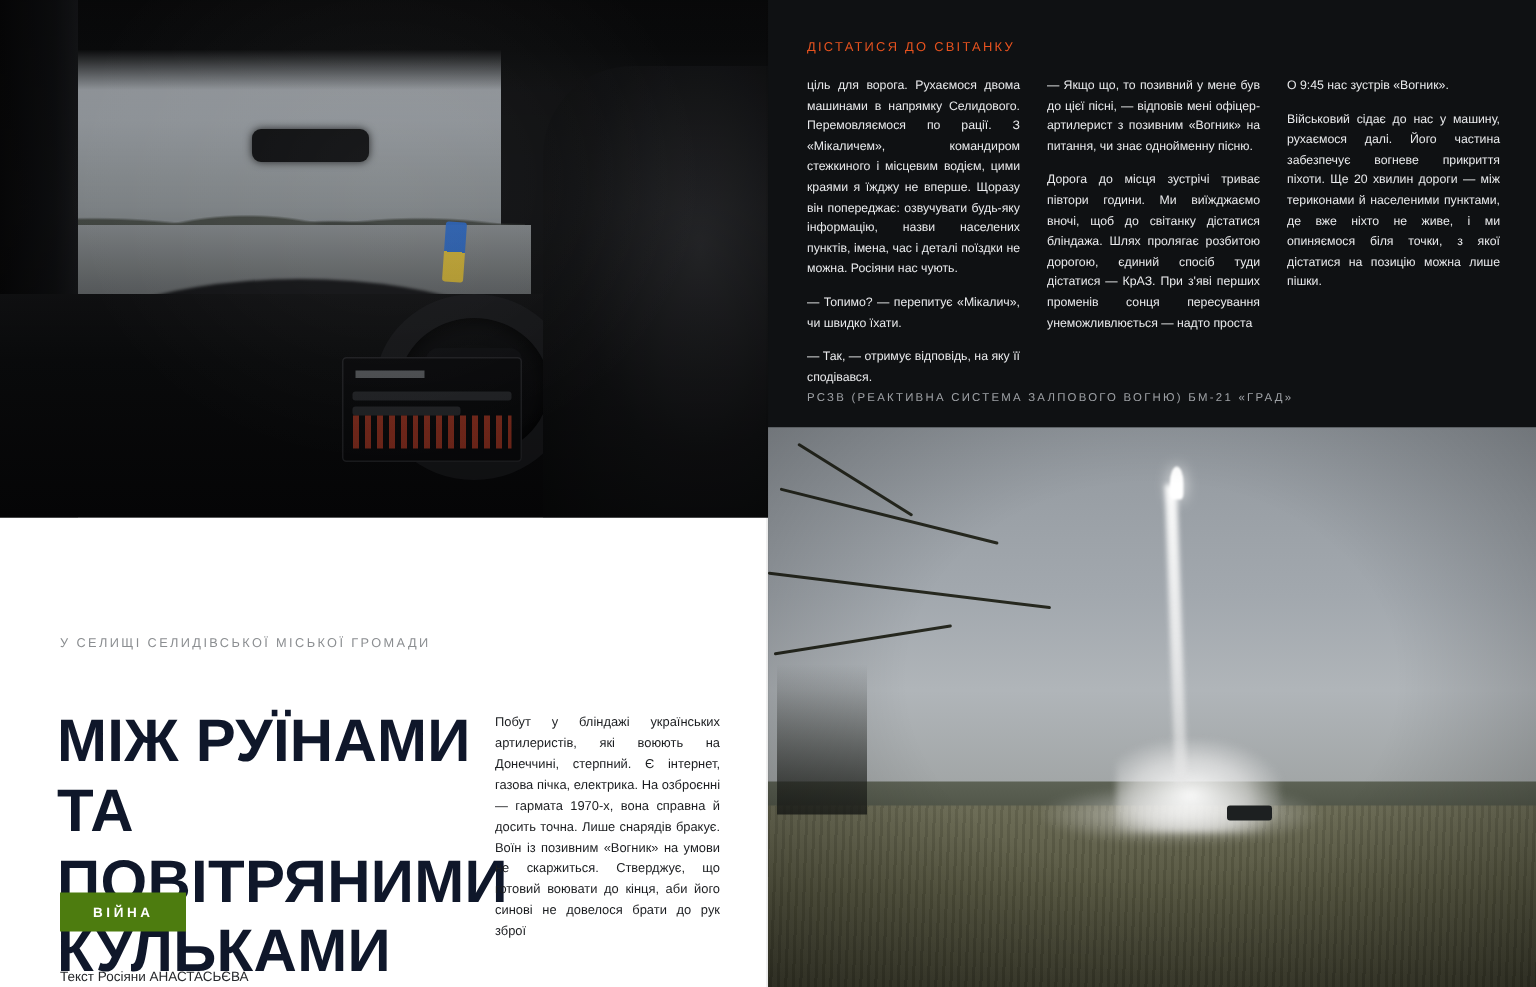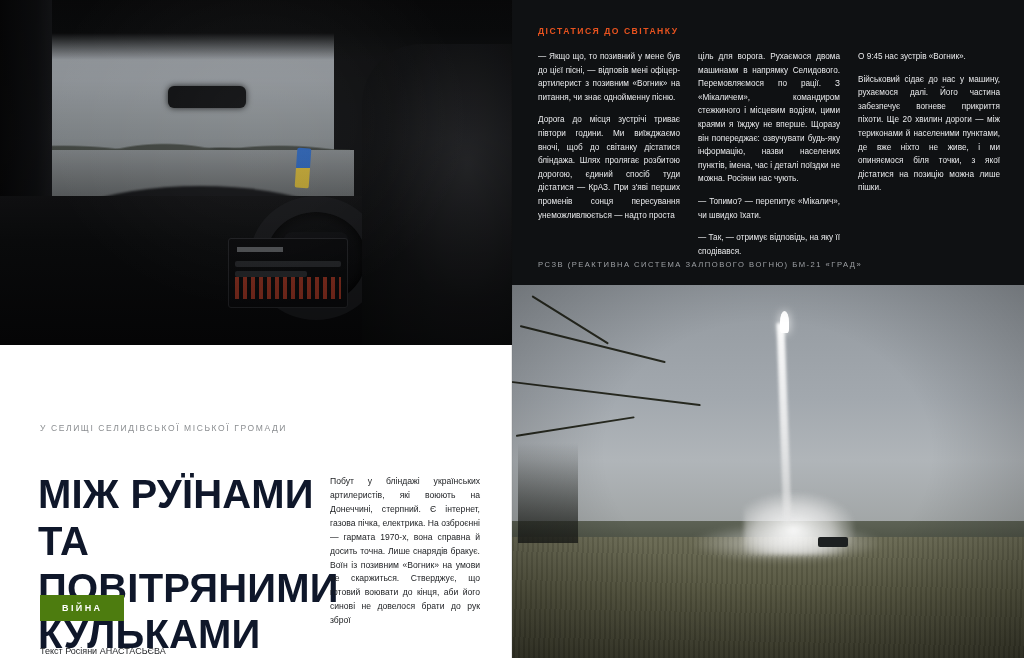--- a/index.html
+++ b/index.html
@@ -127,21 +127,21 @@
   .left-column {
     position: absolute; left: 330px; top: 76px; width: 150px;
     font-size: 8.6px; line-height: 1.62; color: #1b1d20; text-align: justify;
   }
 
   
   .page-right { position: relative; width: 512px; height: 658px; background: #0f1113; }
   .rp-text-area { position: absolute; left: 0; top: 0; width: 512px; height: 285px; background: #0f1113; }
   .rp-subhead {
     position: absolute; left: 26px; top: 26px;
-    font-size: 8.6px; letter-spacing: 1.5px; font-weight: 700; color: #e8531f;
+    font-size: 8.6px; letter-spacing: 1.5px; font-weight: 400; color: #e8531f;
     text-transform: uppercase;
   }
   .rp-cols { position: absolute; left: 26px; top: 50px; width: 462px; display: flex; gap: 18px; }
   .rp-col { width: 142px; font-size: 8.2px; line-height: 1.66; color: #e9eaec; text-align: justify; }
   .rp-col p { margin-bottom: 9px; }
   .rp-caption {
     position: absolute; left: 26px; top: 260px;
     font-size: 7.6px; letter-spacing: 1.5px; color: #9ea1a5; text-transform: uppercase;
   }
 
@@ -259,27 +259,27 @@
     </div>
   </div>
 
   <div class="page-right">
 
     <div class="rp-text-area">
       <div class="rp-subhead">ДІСТАТИСЯ ДО СВІТАНКУ</div>
 
       <div class="rp-cols">
         <div class="rp-col">
-          <p>— Якщо що, то позивний у мене був до цієї пісні, — відповів мені офіцер-артилерист з позивним «Вогник» на питання, чи знає однойменну пісню.</p>
-          <p>Дорога до місця зустрічі три­ває півтори години. Ми виїж­джаємо вночі, щоб до світанку дістатися бліндажа. Шлях про­лягає розбитою дорогою, єди­ний спосіб туди дістатися — КрАЗ. При з'яві перших проме­нів сонця пересування унемож­ливлюється — надто проста</p>
-        </div>
-        <div class="rp-col">
           <p>ціль для ворога. Рухаємося двома машинами в напрямку Селидового. Перемовляємося по рації. З «Мікаличем», командиром стежкиного і міс­цевим водієм, цими краями я їжджу не вперше. Щоразу він попереджає: озвучувати будь-яку інформацію, назви населених пунктів, імена, час і деталі поїздки не можна. Росіяни нас чують.</p>
           <p>— Топимо? — перепитує «Мікалич», чи швидко їхати.</p>
           <p>— Так, — отримує відповідь, на яку її сподівався.</p>
+        </div>
+        <div class="rp-col">
+          <p>— Якщо що, то позивний у мене був до цієї пісні, — відповів мені офіцер-артилерист з позивним «Вогник» на питання, чи знає однойменну пісню.</p>
+          <p>Дорога до місця зустрічі три­ває півтори години. Ми виїж­джаємо вночі, щоб до світанку дістатися бліндажа. Шлях про­лягає розбитою дорогою, єди­ний спосіб туди дістатися — КрАЗ. При з'яві перших проме­нів сонця пересування унемож­ливлюється — надто проста</p>
         </div>
         <div class="rp-col">
           <p>О 9:45 нас зустрів «Вогник».</p>
           <p>Військовий сідає до нас у ма­шину, рухаємося далі. Його час­тина забезпечує вогневе прик­риття піхоти. Ще 20 хвилин дороги — між териконами й населеними пунктами, де вже ніхто не живе, і ми опиняємося біля точки, з якої дістатися на позицію можна лише пішки.</p>
         </div>
       </div>
 
       <div class="rp-caption">РСЗВ (РЕАКТИВНА СИСТЕМА ЗАЛПОВОГО ВОГНЮ) БМ-21 «ГРАД»</div>
     </div>
 

